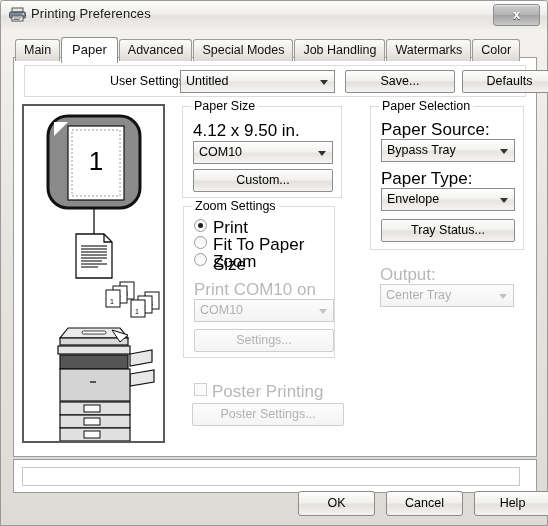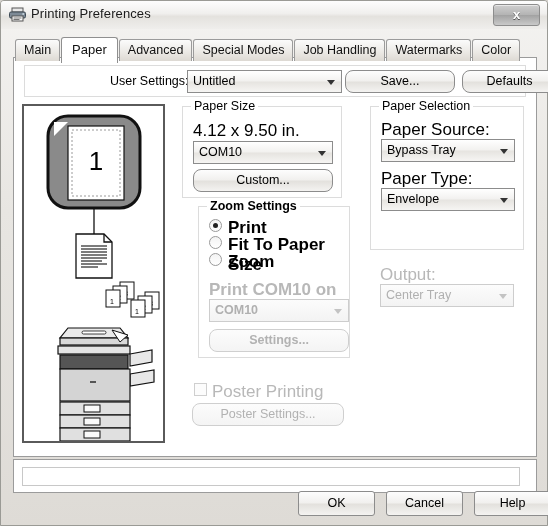--- a/index.html
+++ b/index.html
@@ -82,28 +82,28 @@
     width:0;height:0;border-left:4px solid transparent;
     border-right:4px solid transparent;border-top:5px solid #333;
   }
   .combo.disabled{
     color:#b0b0b0;border-color:#cdcdcd;
     background:linear-gradient(to bottom,#fcfcfc,#f3f3f3);
   }
   .combo.disabled .arrow{border-top-color:#c3c3c3;}
   .btn{
     position:absolute;box-sizing:border-box;
-    border:1px solid #8c8c8c;border-radius:8px;
+    border:1px solid #8c8c8c;border-radius:2px;
     background:linear-gradient(to bottom,#fdfdfd 0%,#f1f0ee 47%,#e3e1dd 53%,#f4f3f1 100%);
     font-size:12.5px;color:#000;text-align:center;
     line-height:21px;height:23px;
   }
   .btn.disabled{color:#b2b2b2;border-color:#cfcfcf;
     background:linear-gradient(to bottom,#fcfcfc,#f4f4f4);}
-  #user-combo{left:162px;top:4px;width:155px;}
+  #user-combo{left:155px;top:4px;width:155px;}
   #save-btn{left:320px;top:4px;width:110px;}
   #defaults-btn{left:437px;top:4px;width:95px;}
   
   #preview{
     position:absolute;left:8px;top:46px;width:143px;height:339px;
     background:#fff;border:2px solid #5a5a5a;box-sizing:border-box;
   }
   
   .group{
     position:absolute;box-sizing:border-box;
@@ -254,21 +254,21 @@
     <div class="group" style="left:168px;top:48px;width:160px;height:92px;">
       <span class="group-title">Paper Size</span>
       <span class="lbl" style="left:10px;top:14px;">4.12 x 9.50 in.</span>
       <div class="combo" style="left:10px;top:34px;width:140px;">
         <span>COM10</span>
         <span class="arrow"></span>
       </div>
       <div class="btn" style="left:10px;top:62px;width:140px;">Custom...</div>
     </div>
 
-    <div class="group" style="left:184px;top:148px;width:152px;height:152px;font-weight:bold;">
+    <div class="group" style="left:169px;top:148px;width:152px;height:152px;">
       <span class="group-title">Zoom Settings</span>
 
       <span class="radio on" style="left:10px;top:12px;"></span>
       <span class="lbl" style="left:29px;top:11px;">Print</span>
 
       <span class="radio" style="left:10px;top:29px;"></span>
       <span class="lbl" style="left:29px;top:28px;">Fit To Paper Size</span>
 
       <span class="radio" style="left:10px;top:46px;"></span>
       <span class="lbl" style="left:29px;top:45px;">Zoom</span>
@@ -290,20 +290,21 @@
       <span class="lbl" style="left:10px;top:13px;">Paper Source:</span>
       <div class="combo" style="left:10px;top:32px;width:134px;">
         <span>Bypass Tray</span>
         <span class="arrow"></span>
       </div>
       <span class="lbl" style="left:10px;top:62px;">Paper Type:</span>
       <div class="combo" style="left:10px;top:81px;width:134px;">
         <span>Envelope</span>
         <span class="arrow"></span>
       </div>
+      <div class="btn" style="left:10px;top:112px;width:134px;">Tray Status...</div>
     </div>
 
     <span class="lbl disabled" style="left:366px;top:207px;">Output:</span>
     <div class="combo disabled" style="left:366px;top:226px;width:134px;">
       <span>Center Tray</span>
       <span class="arrow"></span>
     </div>
 
   </div>
 

